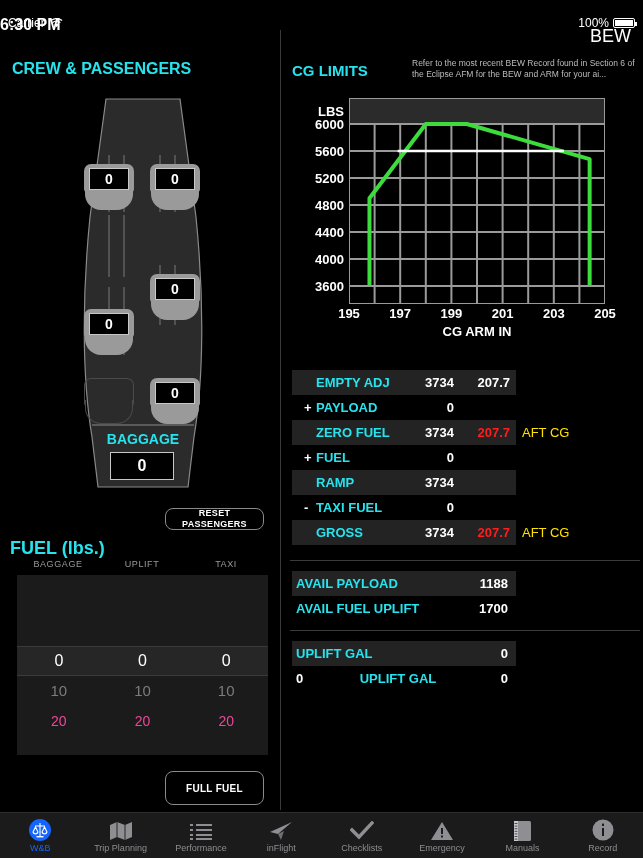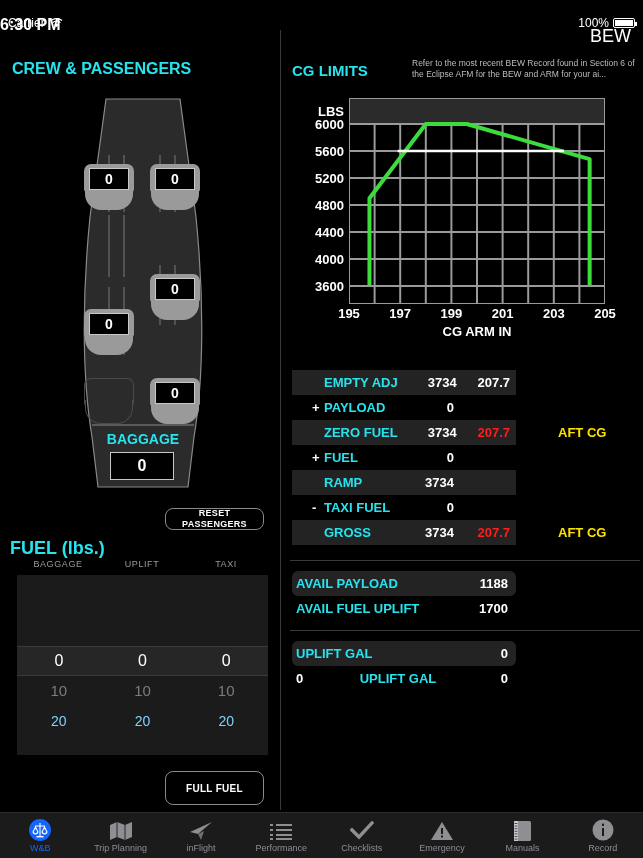--- a/index.html
+++ b/index.html
@@ -99,21 +99,21 @@
   }
   .picker { flex: 1; position: relative; }
   .pk-sel {
     position: absolute; left: 0; right: 0; top: 71px; height: 30px;
     border-top: 1px solid #3a3a3a; border-bottom: 1px solid #3a3a3a;
     background: #262626;
   }
   .pk-list { position: absolute; left: 0; right: 0; top: 71px; }
   .pk-item { height: 30px; line-height: 30px; text-align: center; font-size: 16px; color: #fff; }
   .pk-item.v1 { color: #7c7c7c; font-size: 15px; }
-  .pk-item.v2 { color: #7dd3fc; font-size: 14px; }
+  .pk-item.v2 { color: #ec4899; font-size: 14px; }
   .pk-item.v3 { color: #3c3c3c; font-size: 12px; height: 22px; line-height: 22px; margin-top: 29px; }
 
   
   .chart { position: absolute; left: 292px; top: 96px; width: 330px; height: 250px; }
   .ylabels { position: absolute; left: 0; top: 0; width: 52px; }
   .ylab {
     position: absolute; right: 0; color: #fff; font-size: 13px; font-weight: bold;
     text-align: right; transform: translateY(-50%); white-space: nowrap;
   }
   .plot { position: absolute; left: 57px; top: 2px; width: 256px; height: 206px; }
@@ -126,36 +126,36 @@
     position: absolute; left: 57px; top: 228px; width: 256px; text-align: center;
     color: #fff; font-size: 13px; font-weight: bold;
   }
 
   
   .row {
     position: absolute; left: 292px; width: 224px; height: 25px;
     display: flex; align-items: center; font-size: 13px; font-weight: bold;
   }
   .row.shaded { background: #232323; }
-  .r-label { flex: 1; color: #27e3ee; padding-left: 20px; white-space: nowrap; }
+  .r-label { flex: 1; color: #27e3ee; padding-left: 12px; white-space: nowrap; }
   .r-label .sign { color: #fff; display: inline-block; width: 12px; }
   .r-w { width: 62px; text-align: right; color: #fff; }
   .r-a { width: 62px; text-align: right; color: #fff; padding-right: 6px; }
   .r-a.warn { color: #ff1d1d; }
   .r-flag {
-    position: absolute; left: 522px; color: #ffe100; font-size: 13px; font-weight: bold;
-    height: 25px; display: flex; align-items: center; margin-left: 36px;
+    position: absolute; left: 522px; color: #ffe100; font-size: 13px; font-weight: normal;
+    height: 25px; display: flex; align-items: center;
   }
   .hdiv { position: absolute; left: 290px; width: 350px; height: 1px; background: #3a3a3a; }
 
   .row2 {
     position: absolute; left: 292px; width: 224px; height: 25px;
     display: flex; align-items: center; font-size: 13px; font-weight: bold;
   }
-  .row2.shaded { background: #232323; border-radius: 6px; }
+  .row2.shaded { background: #232323; }
   .r2-pre { width: 48px; color: #fff; padding-left: 4px; }
   .r2-label { flex: 1; color: #27e3ee; text-align: left; }
   .r2-val { width: 60px; text-align: right; color: #fff; padding-right: 8px; }
 
   
   .tabbar {
     position: absolute; left: 0; bottom: 0; width: 643px; height: 46px;
     background: #1b1b1b; border-top: 1px solid #2e2e2e; display: flex;
   }
   .tab { flex: 1; display: flex; flex-direction: column; align-items: center; justify-content: center; gap: 2px; }
@@ -412,43 +412,43 @@
      <span class="ticon">
           <svg width="24" height="20" viewBox="0 0 24 20">
             <path d="M1 4 L8 1 L16 4 L23 1 V16 L16 19 L8 16 L1 19 Z" fill="#8e8e93"></path>
             <path d="M8 1 V16 M16 4 V19" stroke="#3a3a3c" stroke-width="1.2"></path>
           </svg>
         </span>
      <span class="tlabel">Trip Planning</span>
    </div>
       <div class="tab ">
      <span class="ticon">
-          <svg width="24" height="20" viewBox="0 0 24 20">
-            <path d="M23 1 L1 11 L9 13 L23 1 Z" fill="#8e8e93"></path>
-            <path d="M9 13 L12 19 L15 10 Z" fill="#6e6e73"></path>
-          </svg>
-        </span>
-     <span class="tlabel">inFlight</span>
-   </div>
-      <div class="tab ">
-     <span class="ticon">
           <svg width="22" height="18" viewBox="0 0 22 18">
             <g fill="#8e8e93">
               <rect x="0" y="1" width="3" height="2"></rect>
               <rect x="6" y="1" width="16" height="2"></rect>
               <rect x="0" y="6" width="3" height="2"></rect>
               <rect x="6" y="6" width="16" height="2"></rect>
               <rect x="0" y="11" width="3" height="2"></rect>
               <rect x="6" y="11" width="16" height="2"></rect>
               <rect x="0" y="15" width="3" height="2"></rect>
               <rect x="6" y="15" width="16" height="2"></rect>
             </g>
           </svg>
         </span>
      <span class="tlabel">Performance</span>
+   </div>
+      <div class="tab ">
+     <span class="ticon">
+          <svg width="24" height="20" viewBox="0 0 24 20">
+            <path d="M23 1 L1 11 L9 13 L23 1 Z" fill="#8e8e93"></path>
+            <path d="M9 13 L12 19 L15 10 Z" fill="#6e6e73"></path>
+          </svg>
+        </span>
+     <span class="tlabel">inFlight</span>
    </div>
       <div class="tab ">
      <span class="ticon">
           <svg width="24" height="20" viewBox="0 0 24 20">
             <path d="M2 9 L9 16 L22 2" stroke="#8e8e93" stroke-width="3.4" fill="none" stroke-linecap="square"></path>
           </svg>
         </span>
      <span class="tlabel">Checklists</span>
    </div>
       <div class="tab ">

